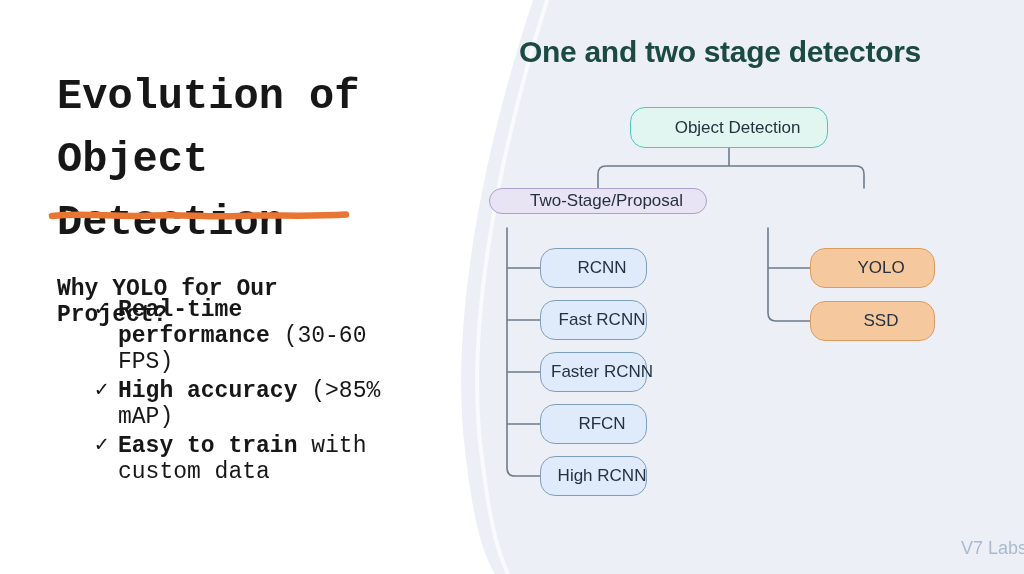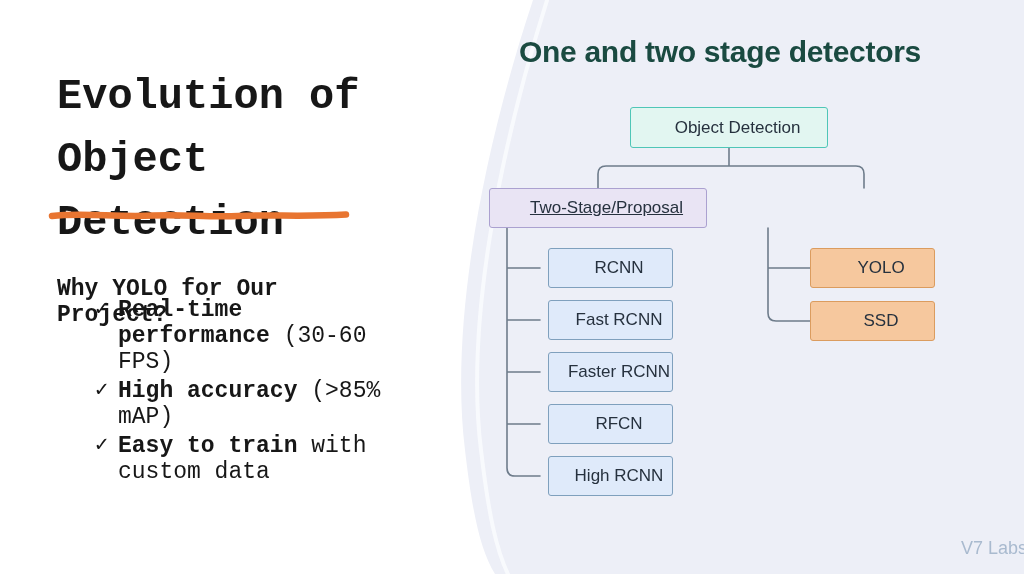--- a/index.html
+++ b/index.html
@@ -40,31 +40,31 @@
   .diagram-title{
     position:absolute;left:480px;top:34px;width:480px;
     text-align:center;
     font-size:30px;font-weight:bold;line-height:36px;
     color:var(--diagram-title);
     letter-spacing:-0.3px;
   }
   .connectors{position:absolute;left:0;top:0;width:1024px;height:574px;pointer-events:none;}
   .node{
     position:absolute;display:flex;align-items:center;justify-content:center;
-    border-radius:3px;border:1.5px solid;box-sizing:border-box;
+    border-radius:15px;border:1.5px solid;box-sizing:border-box;
     font-size:17px;color:var(--node-text);white-space:nowrap;padding-left:17px;
   }
   .node.teal{background:var(--teal-fill);border-color:var(--teal-border);}
   .node.purple{background:var(--purple-fill);border-color:var(--purple-border);}
   .node.blue{background:var(--blue-fill);border-color:var(--blue-border);}
   .node.orange{background:var(--orange-fill);border-color:var(--orange-border);}
   .n-root{left:630px;top:107px;width:198px;height:41px;}
-  .n-two{left:489px;top:188px;width:218px;height:40px;text-decoration:underline;}
+  .n-two{left:489px;top:188px;width:218px;height:26px;}
   .n-one{left:748px;top:188px;width:232px;height:40px;}
-  .n-lc{left:540px;width:125px;height:40px;margin-left:8px;}
+  .n-lc{left:540px;width:107px;height:40px;}
   .n-c0{top:248px}.n-c1{top:300px}.n-c2{top:352px}.n-c3{top:404px}.n-c4{top:456px}
   .n-rc{left:810px;width:125px;height:40px;}
   .n-y0{top:248px}.n-y1{top:301px}
   
   .brand{
     position:absolute;left:961px;top:538px;
     font-size:18px;color:var(--brand);white-space:nowrap;
   }
 </style>
 </head>

